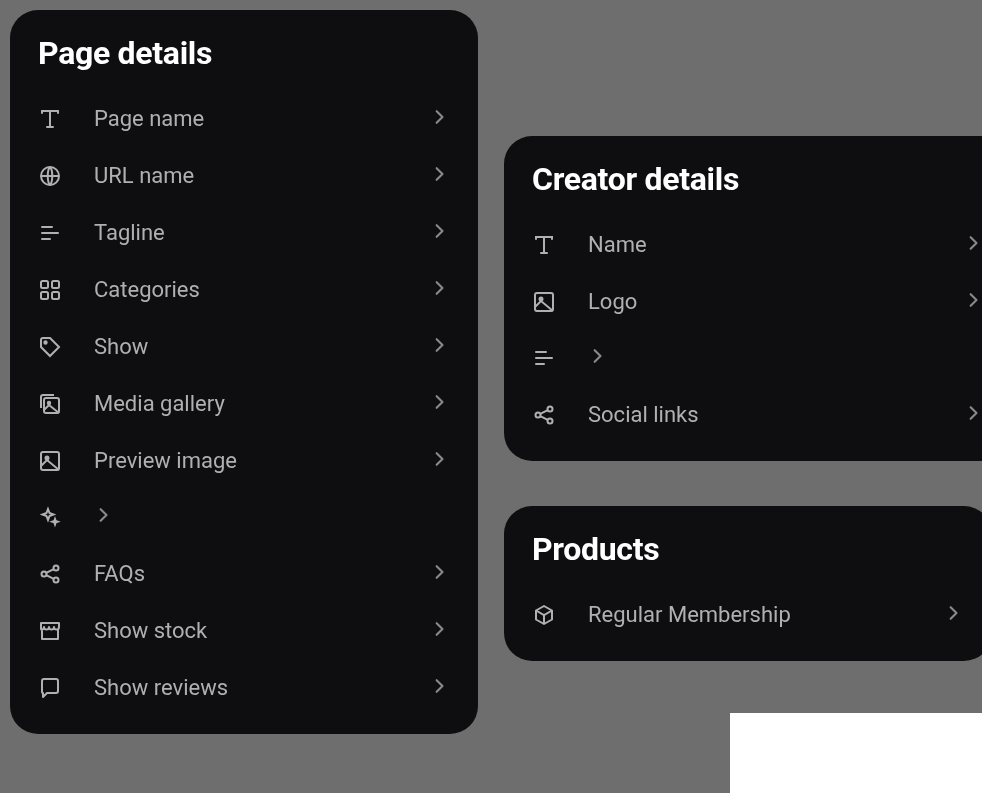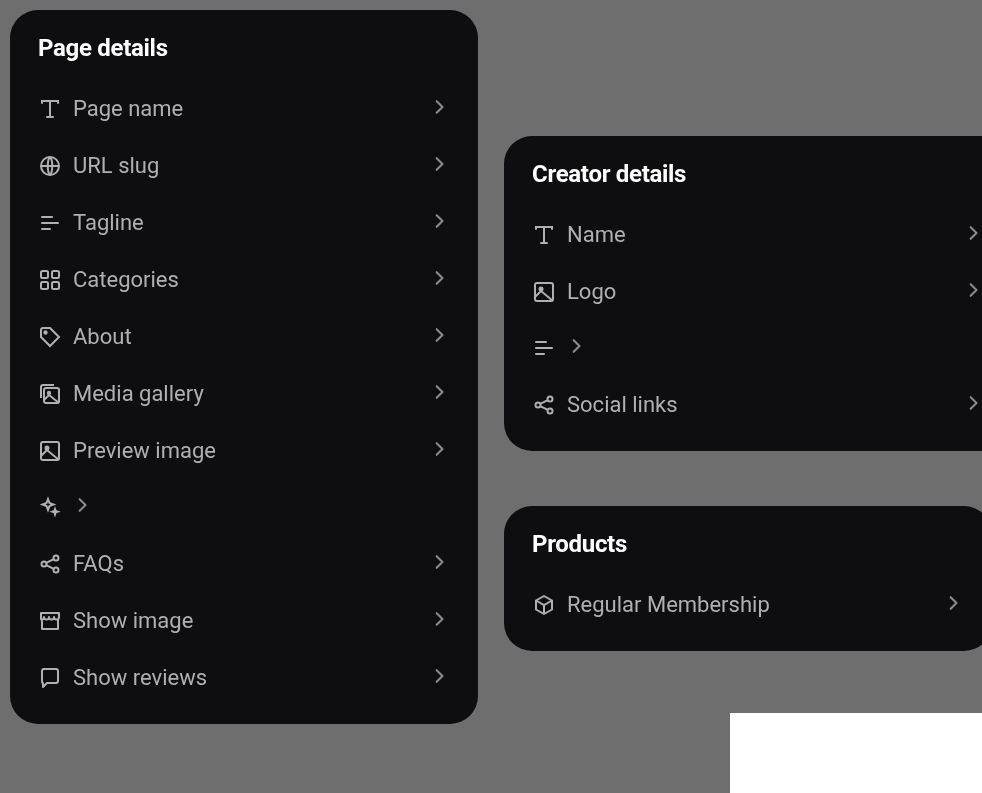--- a/index.html
+++ b/index.html
@@ -31,31 +31,31 @@
       left: 504px;
       width: 508px;
     }
     .panel-right-2 {
       top: 506px;
       left: 504px;
       width: 488px;
     }
     .panel-title {
       color: #ffffff;
-      font-size: 24px;
+      font-size: 32px;
       font-weight: 700;
       padding: 0 44px 18px 28px;
       letter-spacing: -0.3px;
     }
     .menu-item {
       display: flex;
       align-items: center;
       padding: 16px 28px;
       cursor: pointer;
-      gap: 11px;
+      gap: 32px;
     }
     .menu-item-icon {
       width: 24px;
       height: 24px;
       display: flex;
       align-items: center;
       justify-content: center;
       color: #b0b0b0;
       flex-shrink: 0;
     }
@@ -168,21 +168,21 @@
           <use href="#icon-chevron"></use>
         </svg></span>
   </div>
 
   <div class="menu-item">
     <span class="menu-item-icon">
         <svg viewBox="0 0 24 24">
           <use href="#icon-globe"></use>
         </svg>
       </span>
-    <span class="menu-item-label">URL slug</span>
+    <span class="menu-item-label">URL name</span>
     <span class="menu-item-chevron"><svg viewBox="0 0 24 24">
           <use href="#icon-chevron"></use>
         </svg></span>
   </div>
 
   <div class="menu-item">
     <span class="menu-item-icon">
         <svg viewBox="0 0 24 24">
           <use href="#icon-lines"></use>
         </svg>
@@ -204,21 +204,21 @@
           <use href="#icon-chevron"></use>
         </svg></span>
   </div>
 
   <div class="menu-item">
     <span class="menu-item-icon">
         <svg viewBox="0 0 24 24">
           <use href="#icon-tag"></use>
         </svg>
       </span>
-    <span class="menu-item-label">About</span>
+    <span class="menu-item-label">Show</span>
     <span class="menu-item-chevron"><svg viewBox="0 0 24 24">
           <use href="#icon-chevron"></use>
         </svg></span>
   </div>
 
   <div class="menu-item">
     <span class="menu-item-icon">
         <svg viewBox="0 0 24 24">
           <use href="#icon-gallery"></use>
         </svg>
@@ -263,21 +263,21 @@
           <use href="#icon-chevron"></use>
         </svg></span>
   </div>
 
   <div class="menu-item">
     <span class="menu-item-icon">
         <svg viewBox="0 0 24 24">
           <use href="#icon-storefront"></use>
         </svg>
       </span>
-    <span class="menu-item-label">Show image</span>
+    <span class="menu-item-label">Show stock</span>
     <span class="menu-item-chevron"><svg viewBox="0 0 24 24">
           <use href="#icon-chevron"></use>
         </svg></span>
   </div>
 
   <div class="menu-item">
     <span class="menu-item-icon">
         <svg viewBox="0 0 24 24">
           <use href="#icon-chat"></use>
         </svg>

